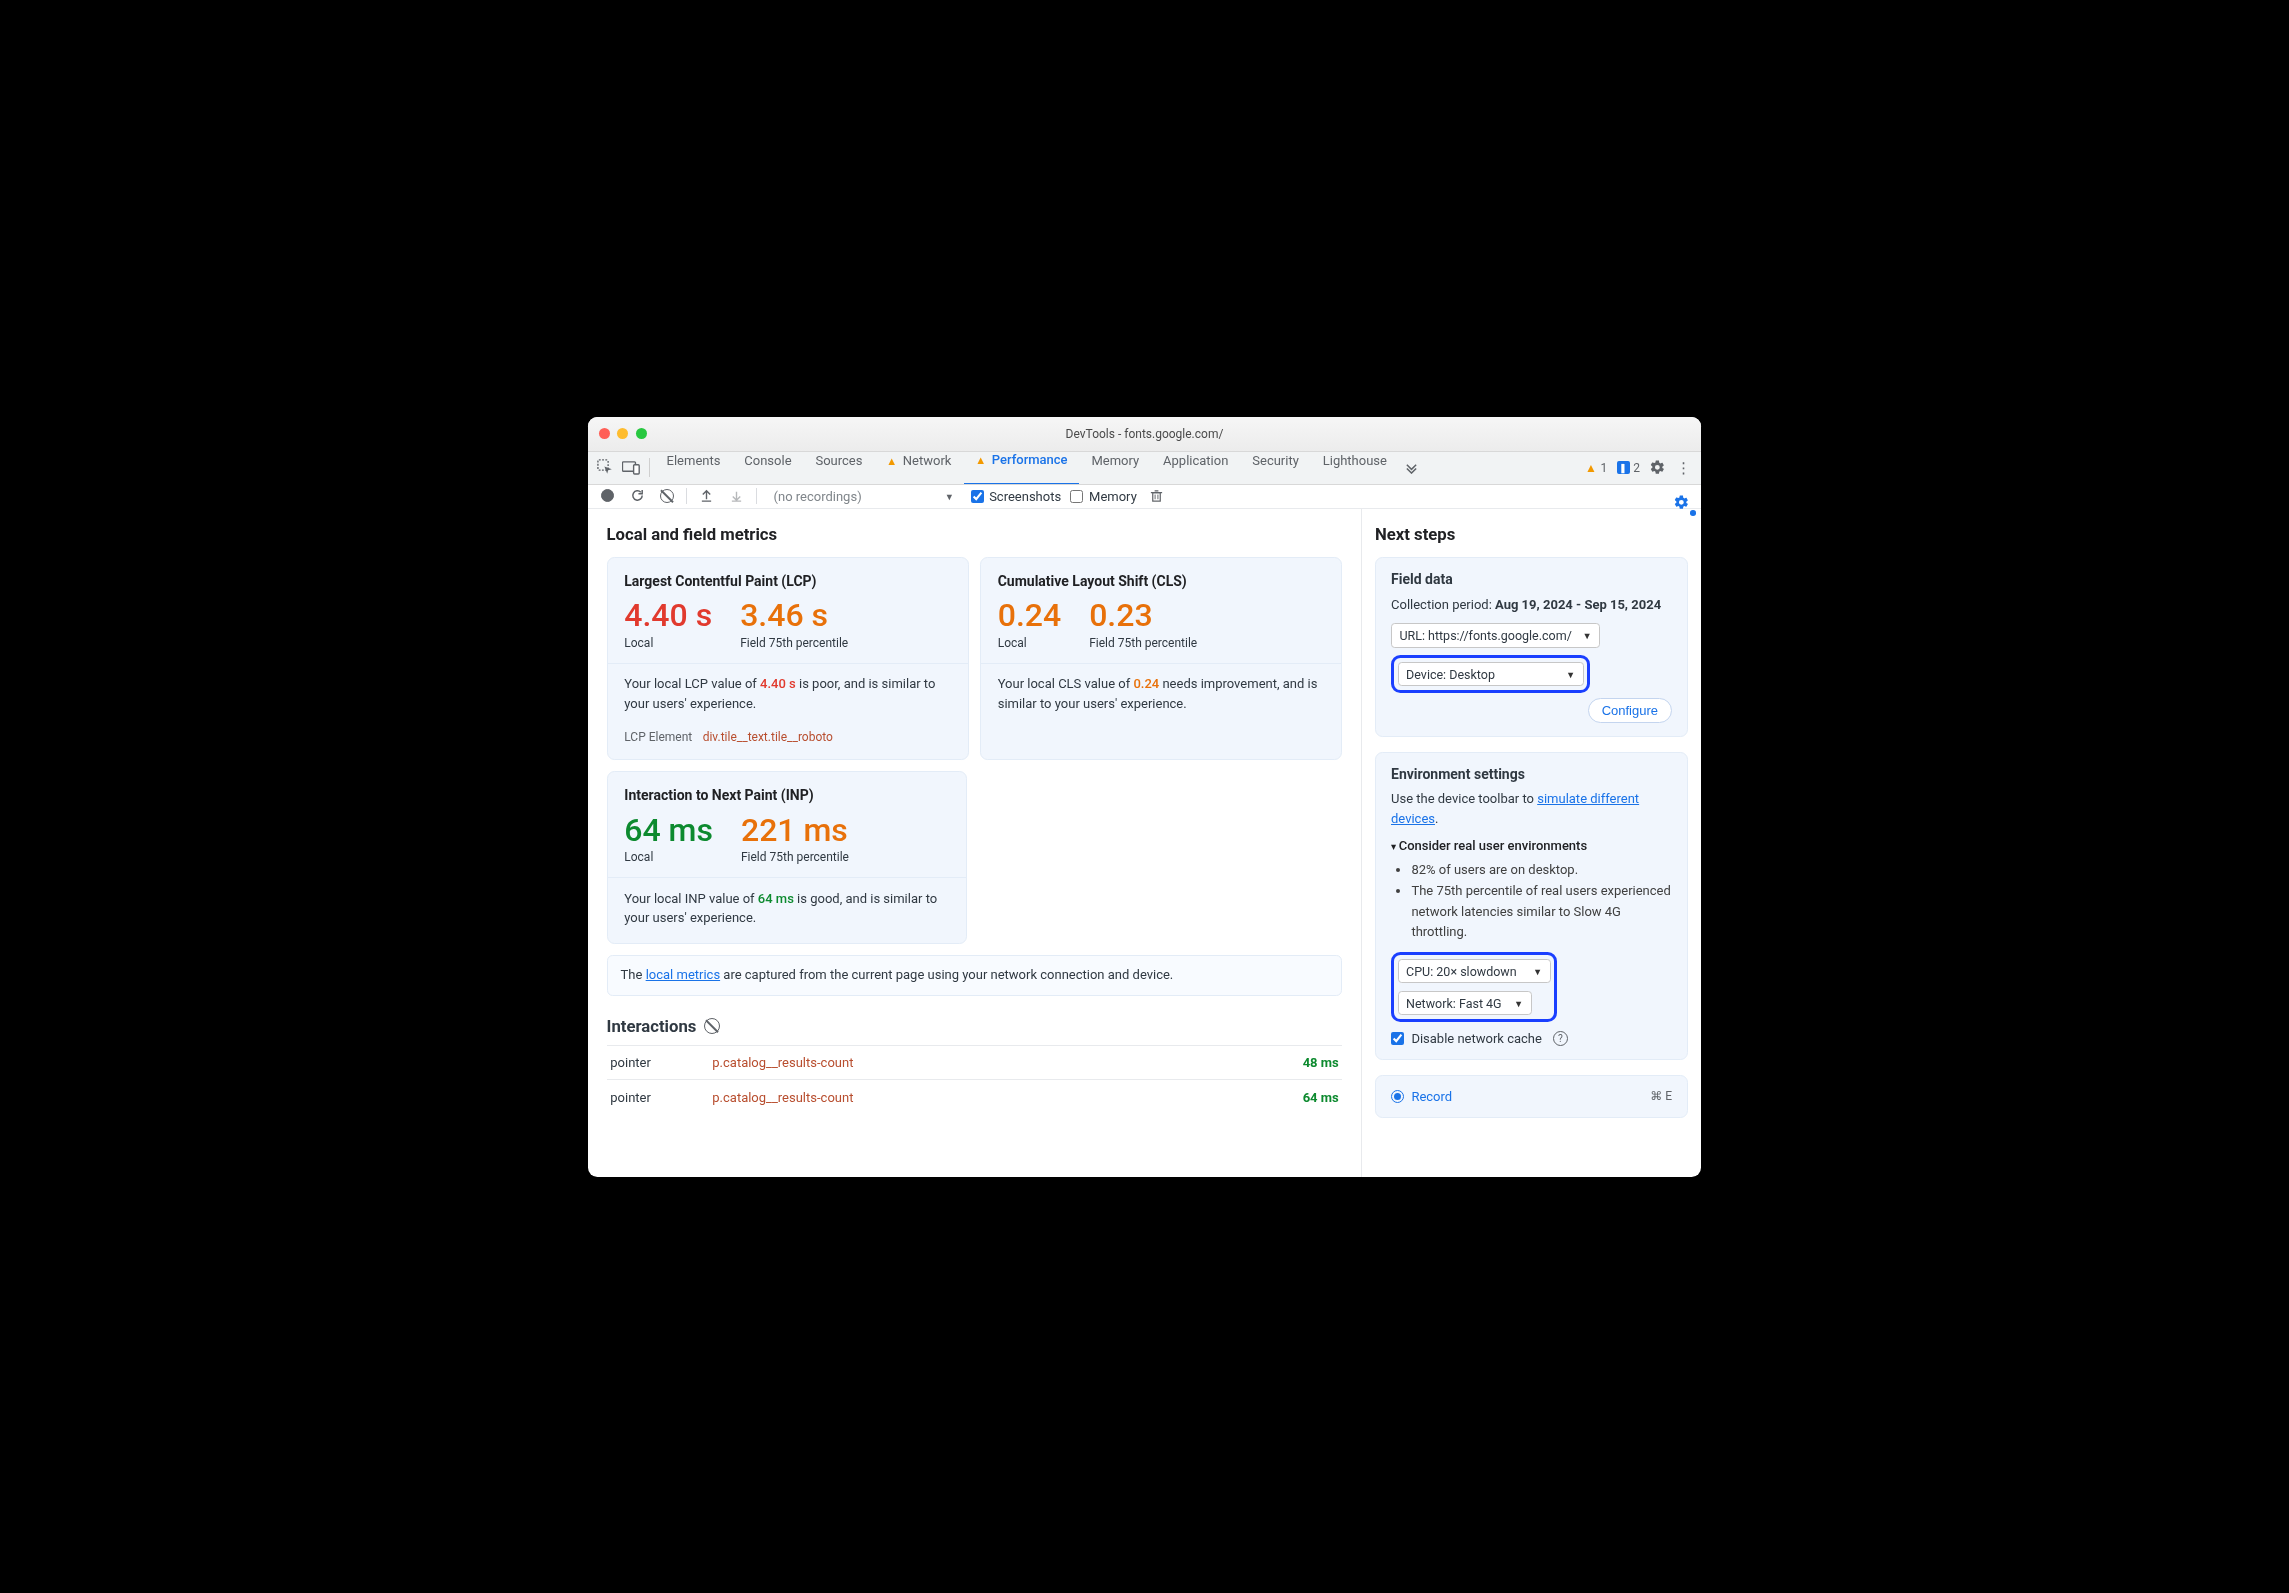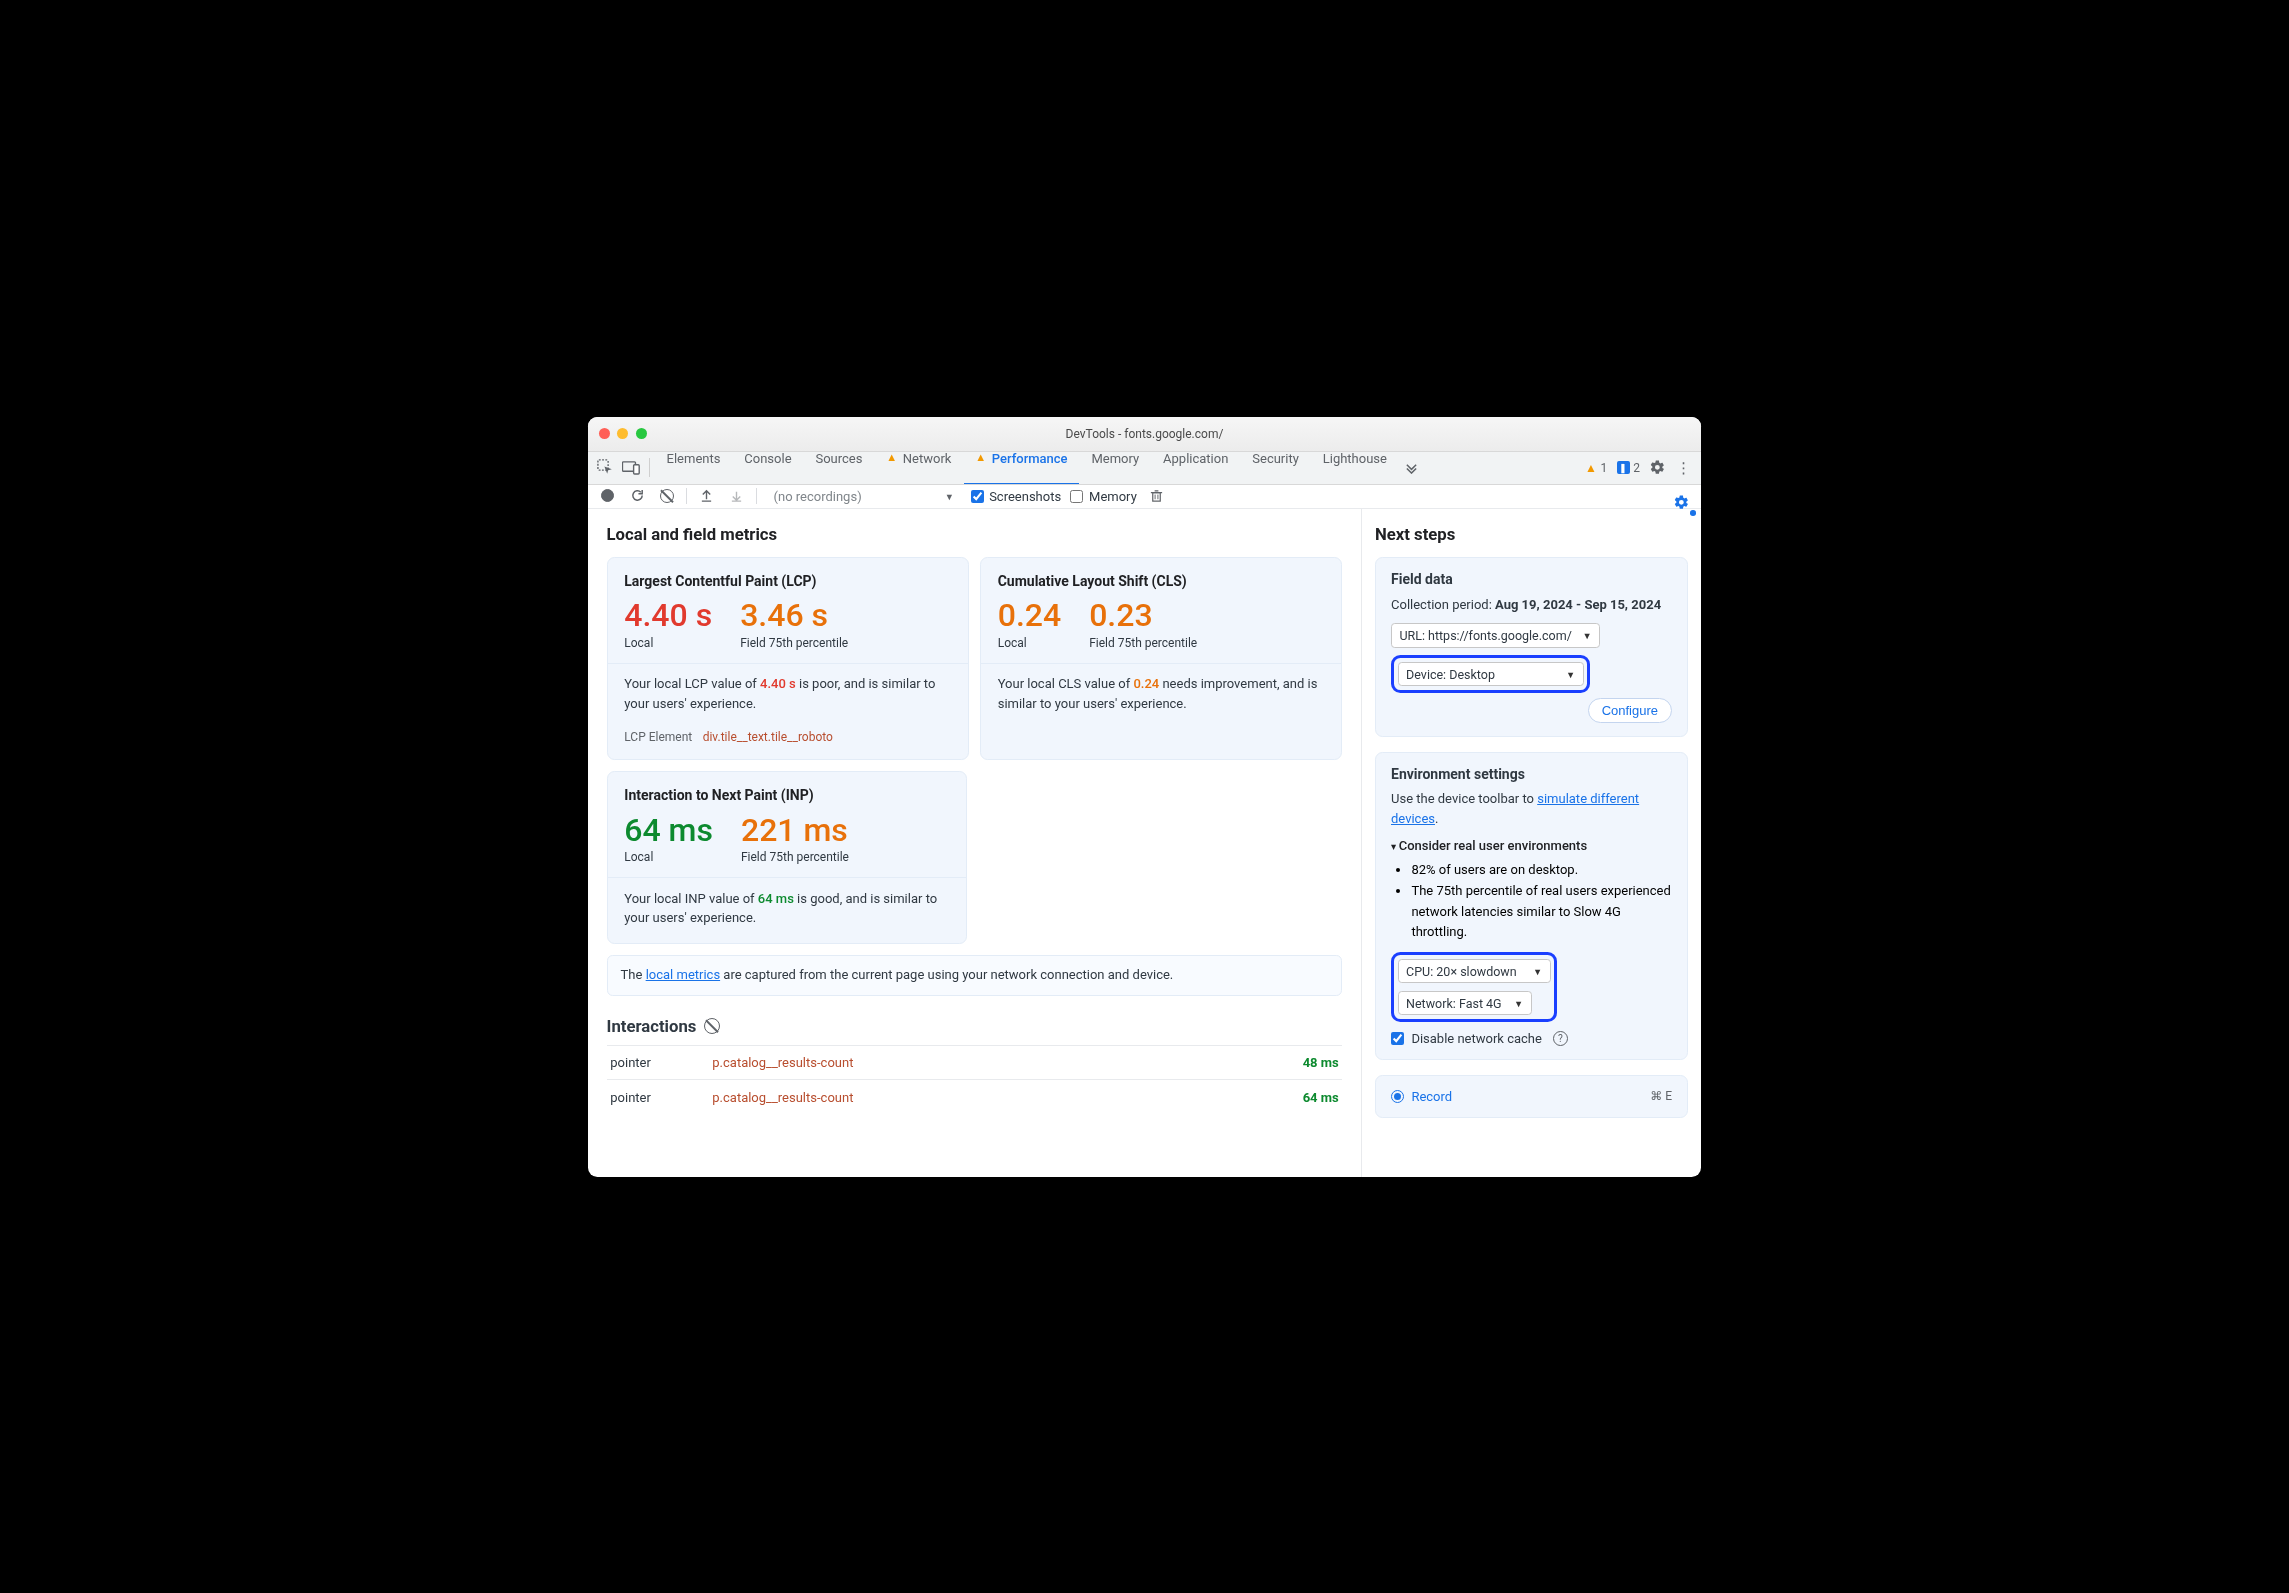--- a/index.html
+++ b/index.html
@@ -43,21 +43,21 @@
   display: flex; align-items: center; height: 33px;
   border-bottom: 0.9px solid #d8d8d8; background: #f1f3f4;
   padding: 0 5.6px; gap: 1.9px;
 }
 .inspect-icon, .device-icon {
   width: 24px; height: 24px; display: flex; align-items: center; justify-content: center;
   color: #5f6368; cursor: pointer;
 }
 .tabbar-sep { width: 0.9px; height: 18.6px; background: #cfcfcf; margin: 0 3.7px; }
 .tab {
-  padding: 0 11px; height: 33px; display: flex; align-items: flex-start;
+  padding: 16px 11px; height: 33px; display: flex; align-items: flex-end;
   color: #5f6368; cursor: pointer; gap: 5.6px; font-size: 13px;
 }
 .tab.active {
   color: #1a73e8; border-bottom: 1.9px solid #1a73e8; font-weight: 500;
 }
 .triangle-warn { color: #f29900; font-size: 11px; }
 .tab-spacer { flex: 1; }
 .status-pill {
   display: flex; align-items: center; gap: 3.7px; font-size: 12px;
   color: #5f6368; padding: 0 3.7px;
@@ -141,21 +141,21 @@
 }
 .select .arrow { font-size: 9.3px; color: #333; margin-left:9.3px;}
 .highlighted { border: 3.7px solid #1a3fff; border-radius: 9.3px; padding: 3.7px; width: fit-content; }
 .config-row { display:flex; justify-content:flex-end; margin-top:5.6px;}
 .btn-outline {
   border: 0.9px solid #c4d5ef; background: #fff; color: #1a73e8;
   border-radius: 15px; padding: 3.7px 13px; font-size: 13px; cursor: pointer;
 }
 .disclosure { font-size: 13px; color: #202124; cursor: pointer; margin: 7.4px 0; font-weight:500;}
 .disclosure::before { content: "▾ "; font-size: 10.2px; }
-.env-list { list-style: disc; margin-left: 20.4px; font-size: 13px; color:#000000; line-height:1.6; margin-bottom:9.3px;}
+.env-list { list-style: disc; margin-left: 20.4px; font-size: 13px; color:#404040; line-height:1.6; margin-bottom:9.3px;}
 .chk-row { display:flex; align-items:center; gap:7.4px; font-size:13px; margin-top:9px;}
 .help-circ { width:15px; height:15px; border:1.4px solid #5f6368; border-radius:50%; display:inline-flex; align-items:center; justify-content:center; font-size:10.2px; color:#5f6368; margin-left:3.7px;}
 .record-row { display:flex; align-items:center; justify-content:space-between; padding: 3.7px 15px;}
 .record-btn { display:flex; align-items:center; gap:7.4px; color:#1a73e8; font-size:13px; cursor:pointer;}
 .record-btn .dot { width:13px; height:13px; border:1.9px solid #1a73e8; border-radius:50%; position:relative;}
 .record-btn .dot::after{content:''; position:absolute; inset:1.9px; background:#1a73e8; border-radius:50%;}
 .shortcut { font-size:12px; color:#5f6368; }
 svg { display:block; }
 </style>
 </head>

